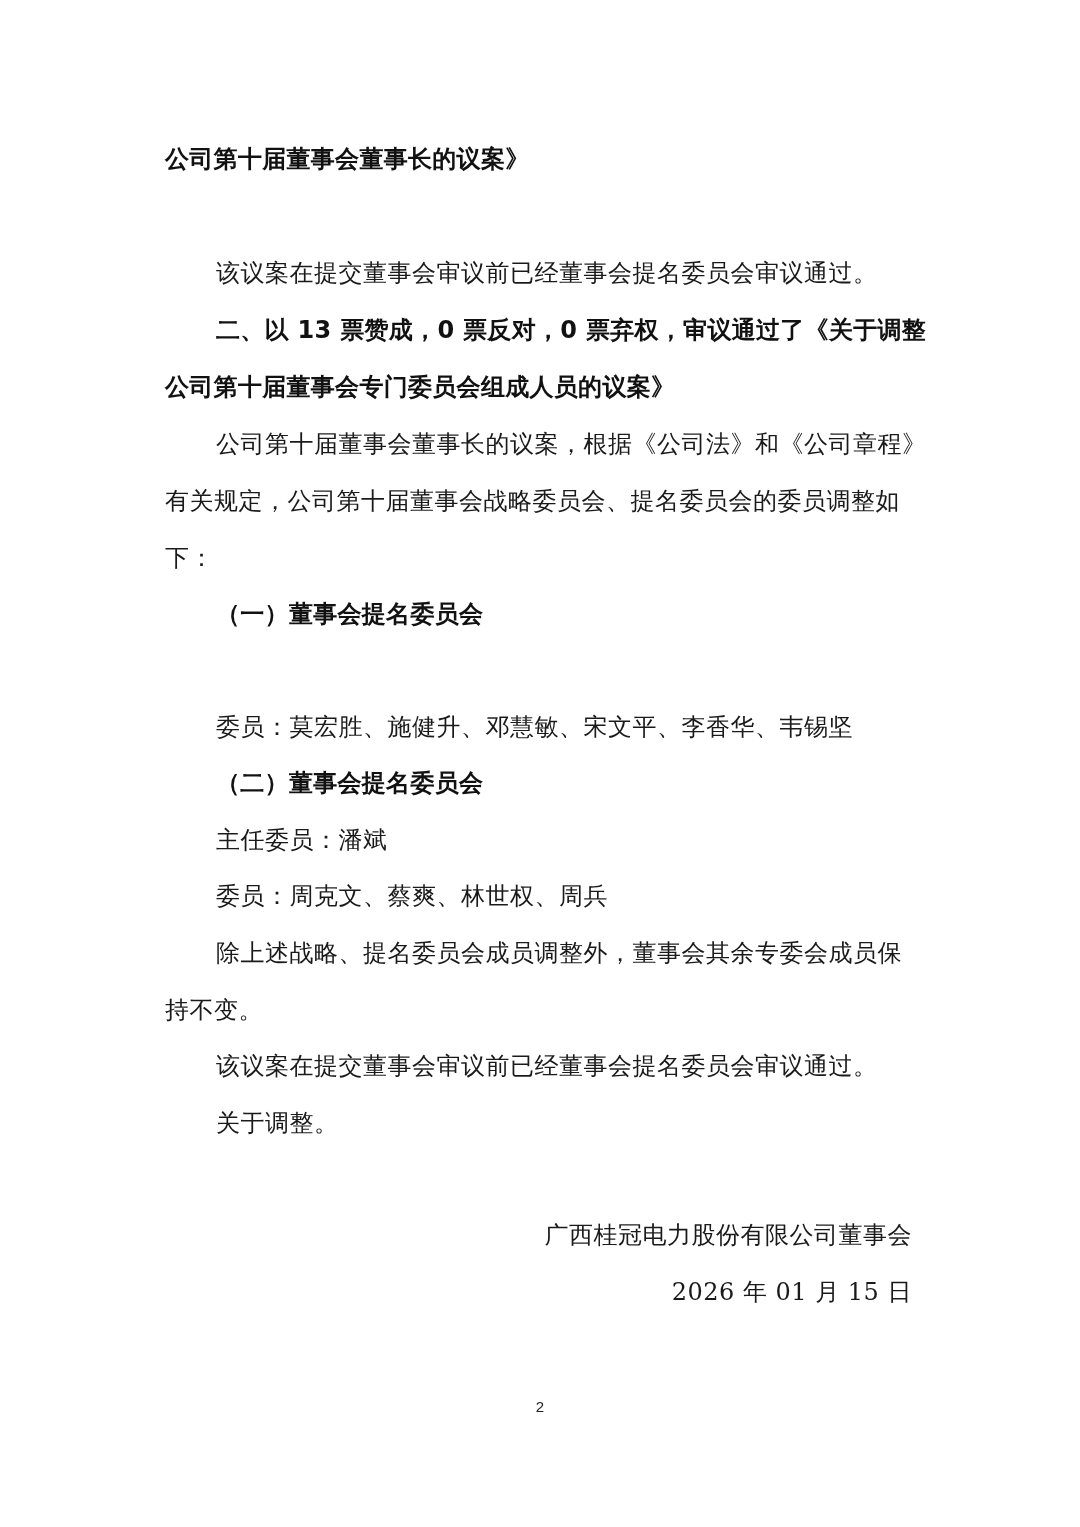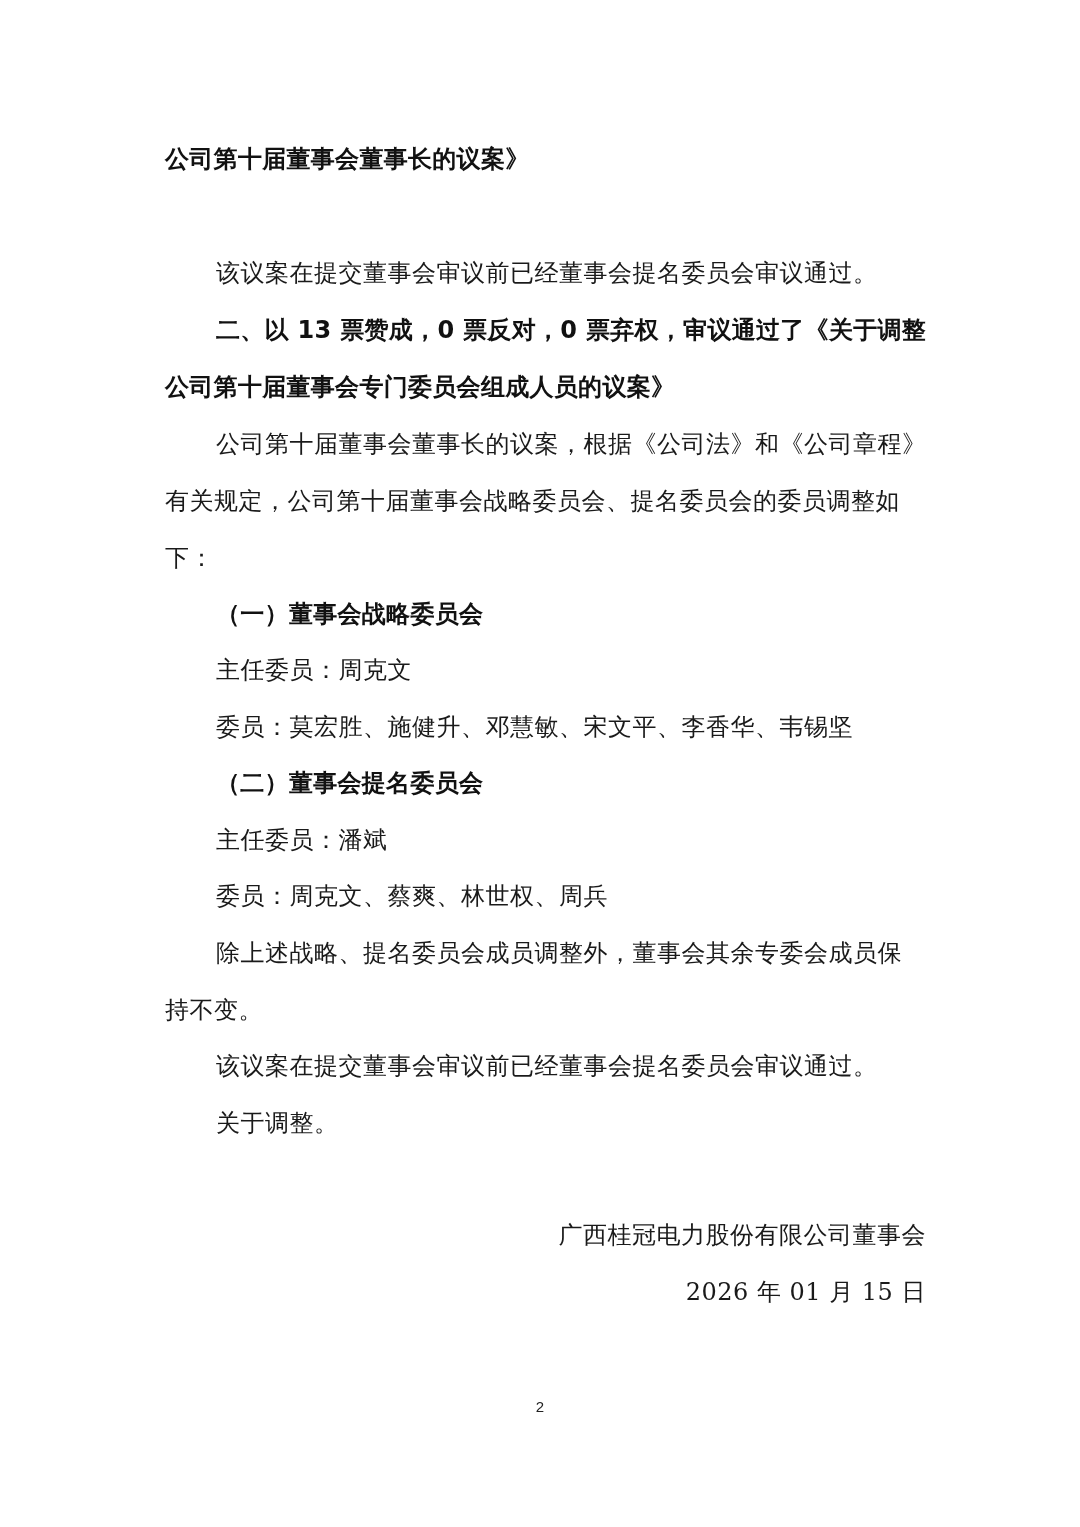--- a/index.html
+++ b/index.html
@@ -11,41 +11,40 @@
     width: 752px;
     font-family: "DejaVu Serif", "Liberation Serif", serif;
     font-size: 24px;
     line-height: 30px;
     color: #1a1a1a;
     white-space: nowrap;
     letter-spacing: 0.5px;
   }
   .indent { left: 216px; width: 701px; }
   .bold { font-family: "DejaVu Sans", "Liberation Sans", sans-serif; font-weight: bold; color: #111; letter-spacing: 0.3px; }
-  .right { left: auto; right: 154px; text-align: right; width: auto; }
+  .right { left: auto; right: 168px; text-align: right; width: auto; }
   .pagenum {
     position: absolute; left: 0; width: 1080px; top: 1398px;
     text-align: center;
     font-family: "Liberation Sans", sans-serif; font-size: 15px; color: #222;
   }
 </style>
 </head>
 <body>
 
 <div class="page">
   <div class="line bold" style="top:144px">公司第十届董事会董事长的议案》</div>
   <div class="line indent" style="top:258px">该议案在提交董事会审议前已经董事会提名委员会审议通过。</div>
   <div class="line indent bold" style="top:315px">二、以 13 票赞成，0 票反对，0 票弃权，审议通过了《关于调整</div>
   <div class="line bold" style="top:372px">公司第十届董事会专门委员会组成人员的议案》</div>
   <div class="line indent" style="top:429px">公司第十届董事会董事长的议案，根据《公司法》和《公司章程》</div>
   <div class="line" style="top:486px">有关规定，公司第十届董事会战略委员会、提名委员会的委员调整如</div>
   <div class="line" style="top:543px">下：</div>
 
-  <div class="line indent bold" style="top:599px">（一）董事会战略委员会</div>
-  <div class="line indent" style="top:655px">主任委员：周克文</div>
+  <div class="line indent bold" style="top:599px">（一）董事会提名委员会</div>
   <div class="line indent" style="top:712px">委员：莫宏胜、施健升、邓慧敏、宋文平、李香华、韦锡坚</div>
 
   <div class="line indent bold" style="top:768px">（二）董事会提名委员会</div>
   <div class="line indent" style="top:881px">委员：周克文、蔡爽、林世权、周兵</div>
   <div class="line indent" style="top:825px">主任委员：潘斌</div>
 
   <div class="line indent" style="top:938px">除上述战略、提名委员会成员调整外，董事会其余专委会成员保</div>
   <div class="line" style="top:995px">持不变。</div>
   <div class="line indent" style="top:1051px">该议案在提交董事会审议前已经董事会提名委员会审议通过。</div>
   <div class="line indent" style="top:1108px">关于调整。</div>

